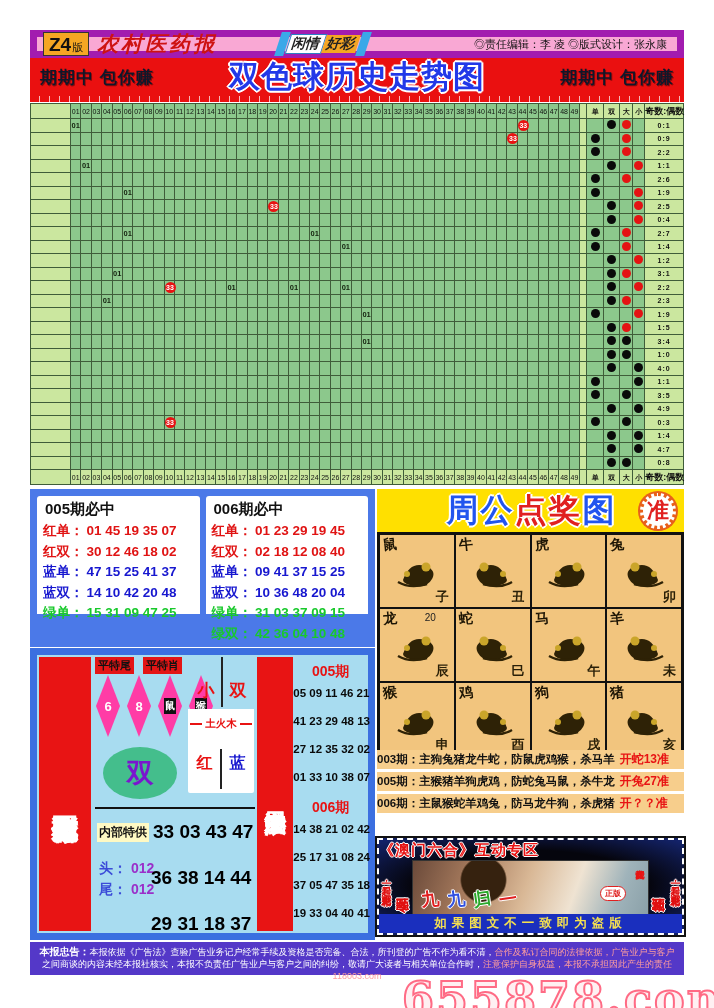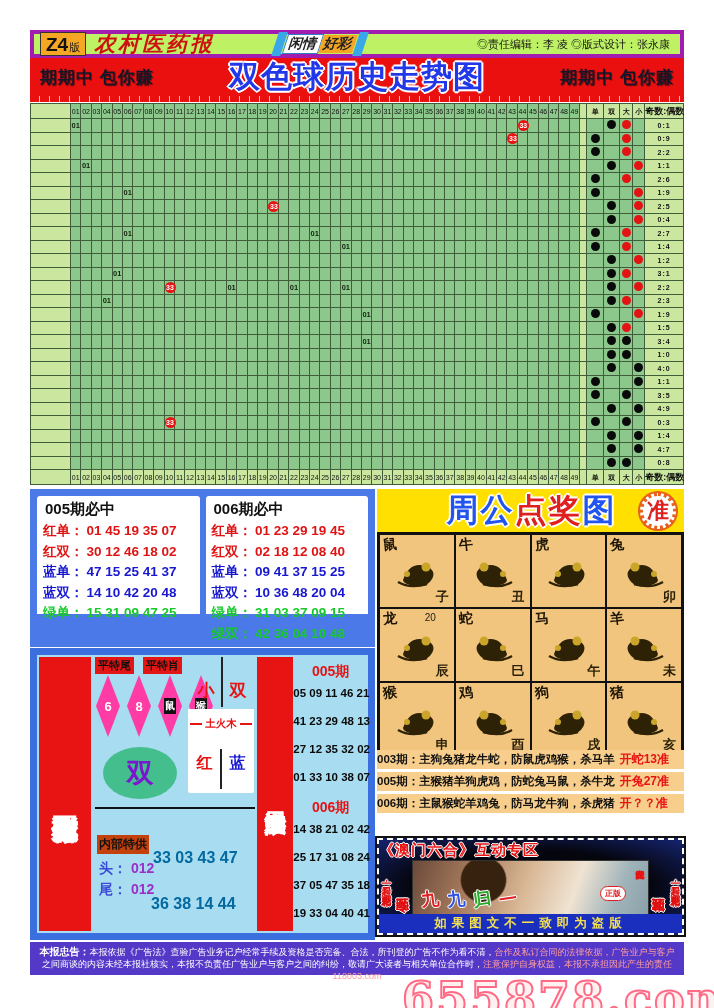--- a/index.html
+++ b/index.html
@@ -2,21 +2,21 @@
 <html><head>
 <meta charset="utf-8">
 <style>
   * { margin:0; padding:0; box-sizing:border-box; }
   html,body { background:#fff; }
   body { font-family:"Liberation Sans", sans-serif; }
   #page { position:relative; width:714px; height:1008px; background:#fff; overflow:hidden; margin:0 auto; }
 
   
   .masthead { position:absolute; left:30px; top:30px; width:654px; height:28px;
-    border:4px solid #a21caf; background:#bef264; display:flex; align-items:center; }
+    border:7px solid #a21caf; background:#f9a8d4; display:flex; align-items:center; }
   .edition-box { background:#F5A623; border:1px solid #333; height:24px; margin-left:6px;
     padding:0 5px; display:flex; align-items:baseline; }
   .edition-box .ed { font-size:19px; font-weight:bold; color:#111; line-height:24px;}
   .edition-box .ban { font-size:11px; color:#111; margin-left:1px;}
   .paper-name { font-family:"DejaVu Serif", serif; font-weight:bold; font-style:italic;
     color:#CE1212; font-size:21px; margin-left:8px; letter-spacing:3px; }
   .mast-center { margin-left:60px; display:flex; align-items:center; transform:skewX(-18deg); }
   .mast-center .stripe { width:9px; height:24px; background:#3AA8E8; margin:0 1px; }
   .mast-center .w1 { background:#fff; border:1px solid #2a7fc5; padding:0 3px; font-size:14px; font-weight:bold; color:#222;}
   .mast-center .w2 { background:#F5A623; padding:0 3px; font-size:14px; font-weight:bold; color:#222;}
@@ -137,22 +137,22 @@
   .qwb-elem:before,.qwb-elem:after { content:""; position:absolute; top:6px; width:12px; height:2px; background:#E81313; }
   .qwb-elem:before { left:2px; } .qwb-elem:after { right:2px; }
   .qwb-rb { display:flex; justify-content:space-around; align-items:center; margin-top:22px; font-size:16px; font-weight:bold; }
   .qwb-rb .r { color:#E81313; } .qwb-rb .b { color:#1717CF; }
   .qwb-div { position:absolute; left:32px; top:40px; width:2px; height:40px; background:#222; }
   .qellipse { position:absolute; left:10px; top:92px; width:74px; height:52px; border-radius:50%;
     background:#44BE8C; display:flex; align-items:center; justify-content:center; }
   .qellipse span { font-size:27px; font-weight:bold; color:#7A16CE; }
   .qhr { position:absolute; left:2px; top:152px; width:160px; height:2px; background:#111; }
   .qspecial { position:absolute; left:4px; top:166px; display:flex; align-items:center; }
-  .qspec-tag { background:#c2410c; color:#111; font-size:12px; font-weight:bold; padding:1px 2px; }
-  .qnums { font-size:16px; font-weight:bold; color:#0369a1; white-space:nowrap; letter-spacing:0px;margin-top:28px; }
+  .qspec-tag { background:#fef9c3; color:#111; font-size:12px; font-weight:bold; padding:1px 2px; }
+  .qnums { font-size:19px; font-weight:bold; color:#000000; white-space:nowrap; letter-spacing:0px; }
   .qspecial .qnums { margin-left:4px; }
   .qheadtail { position:absolute; left:6px; top:203px; font-size:14px; font-weight:bold; line-height:21px; }
   .qheadtail .hl2 { color:#3B4BD8; } .qheadtail .hv { color:#9A2FC9; margin-left:4px; }
   .qnums2 { position:absolute; left:58px; top:212px; }
   .qnums3 { position:absolute; left:58px; top:258px; }
 
   .qtail { width:76px; position:relative; background:#A8DCF0; }
   .qt-h { color:#E81313; font-weight:bold; font-size:14px; text-align:center; }
   .qt-n { color:#0a0a0a; font-weight:bold; font-size:11.5px; text-align:center; white-space:nowrap; }
 

